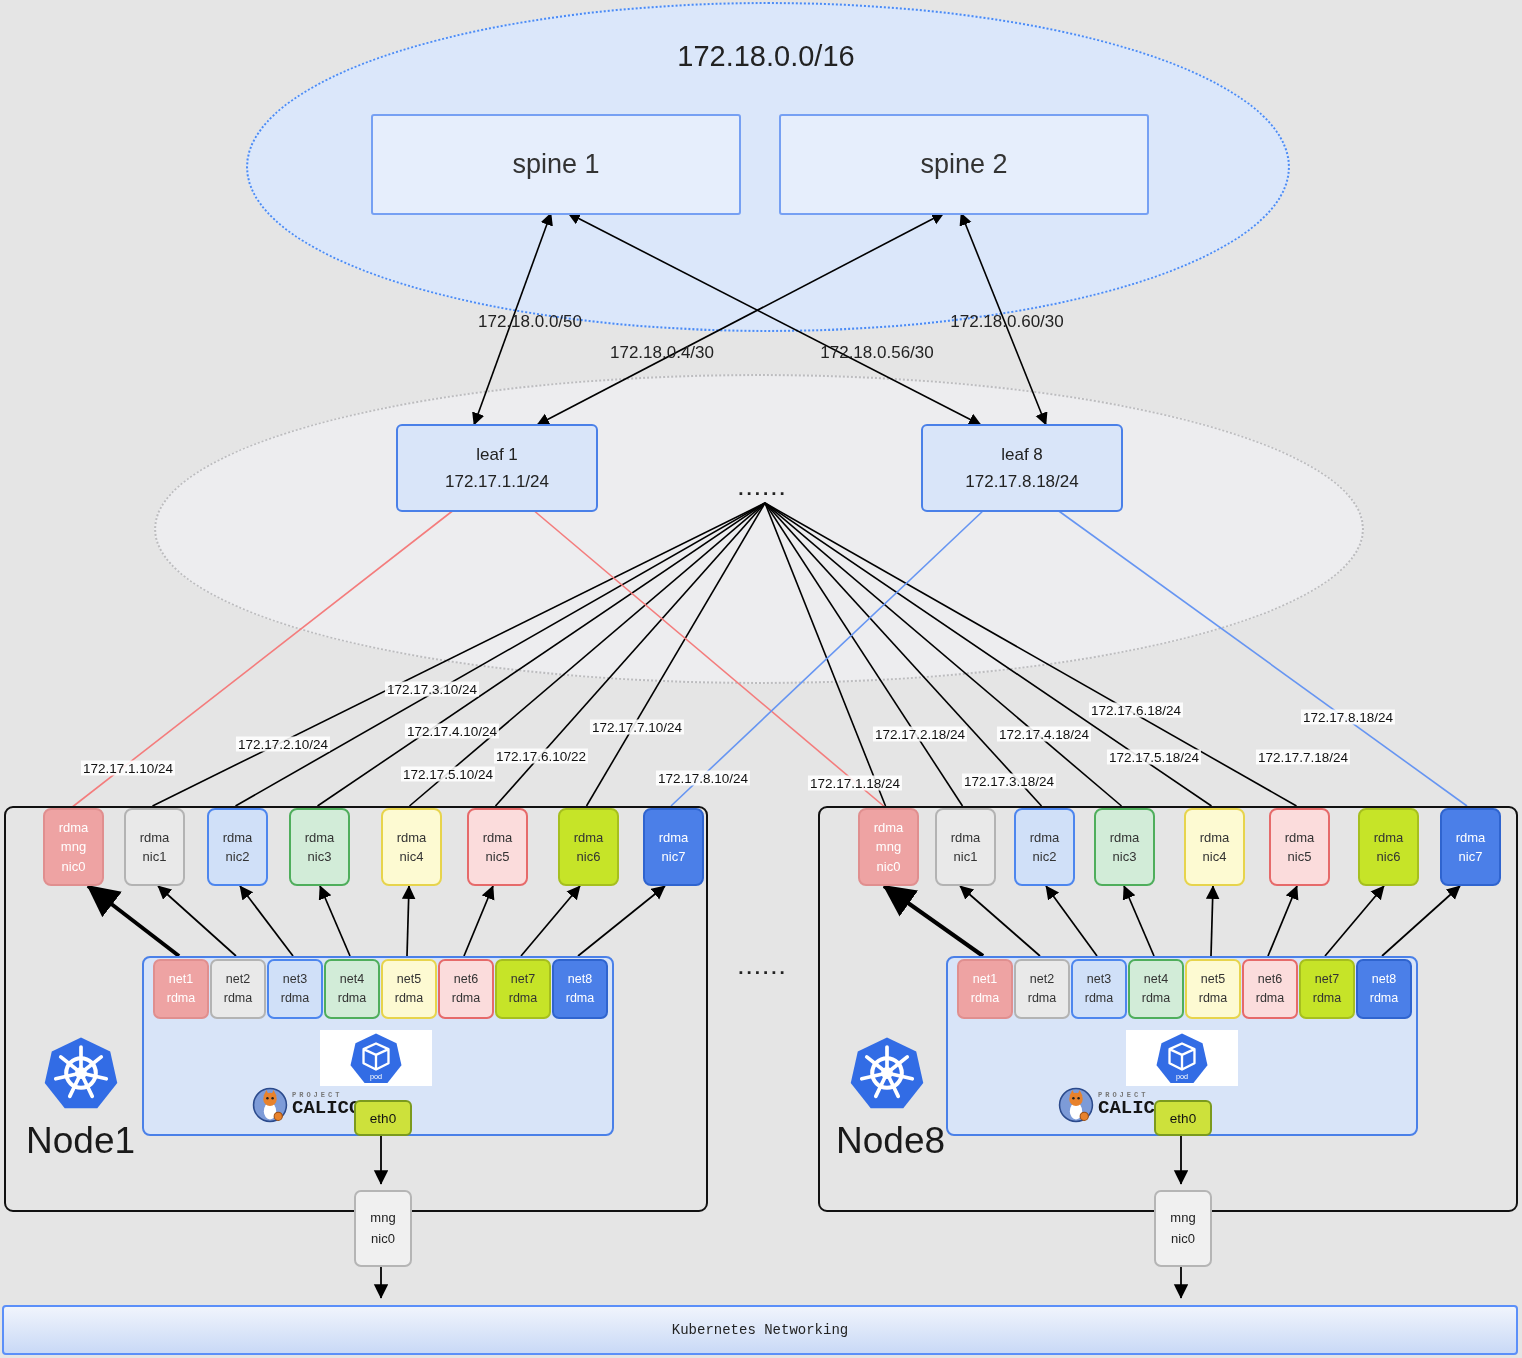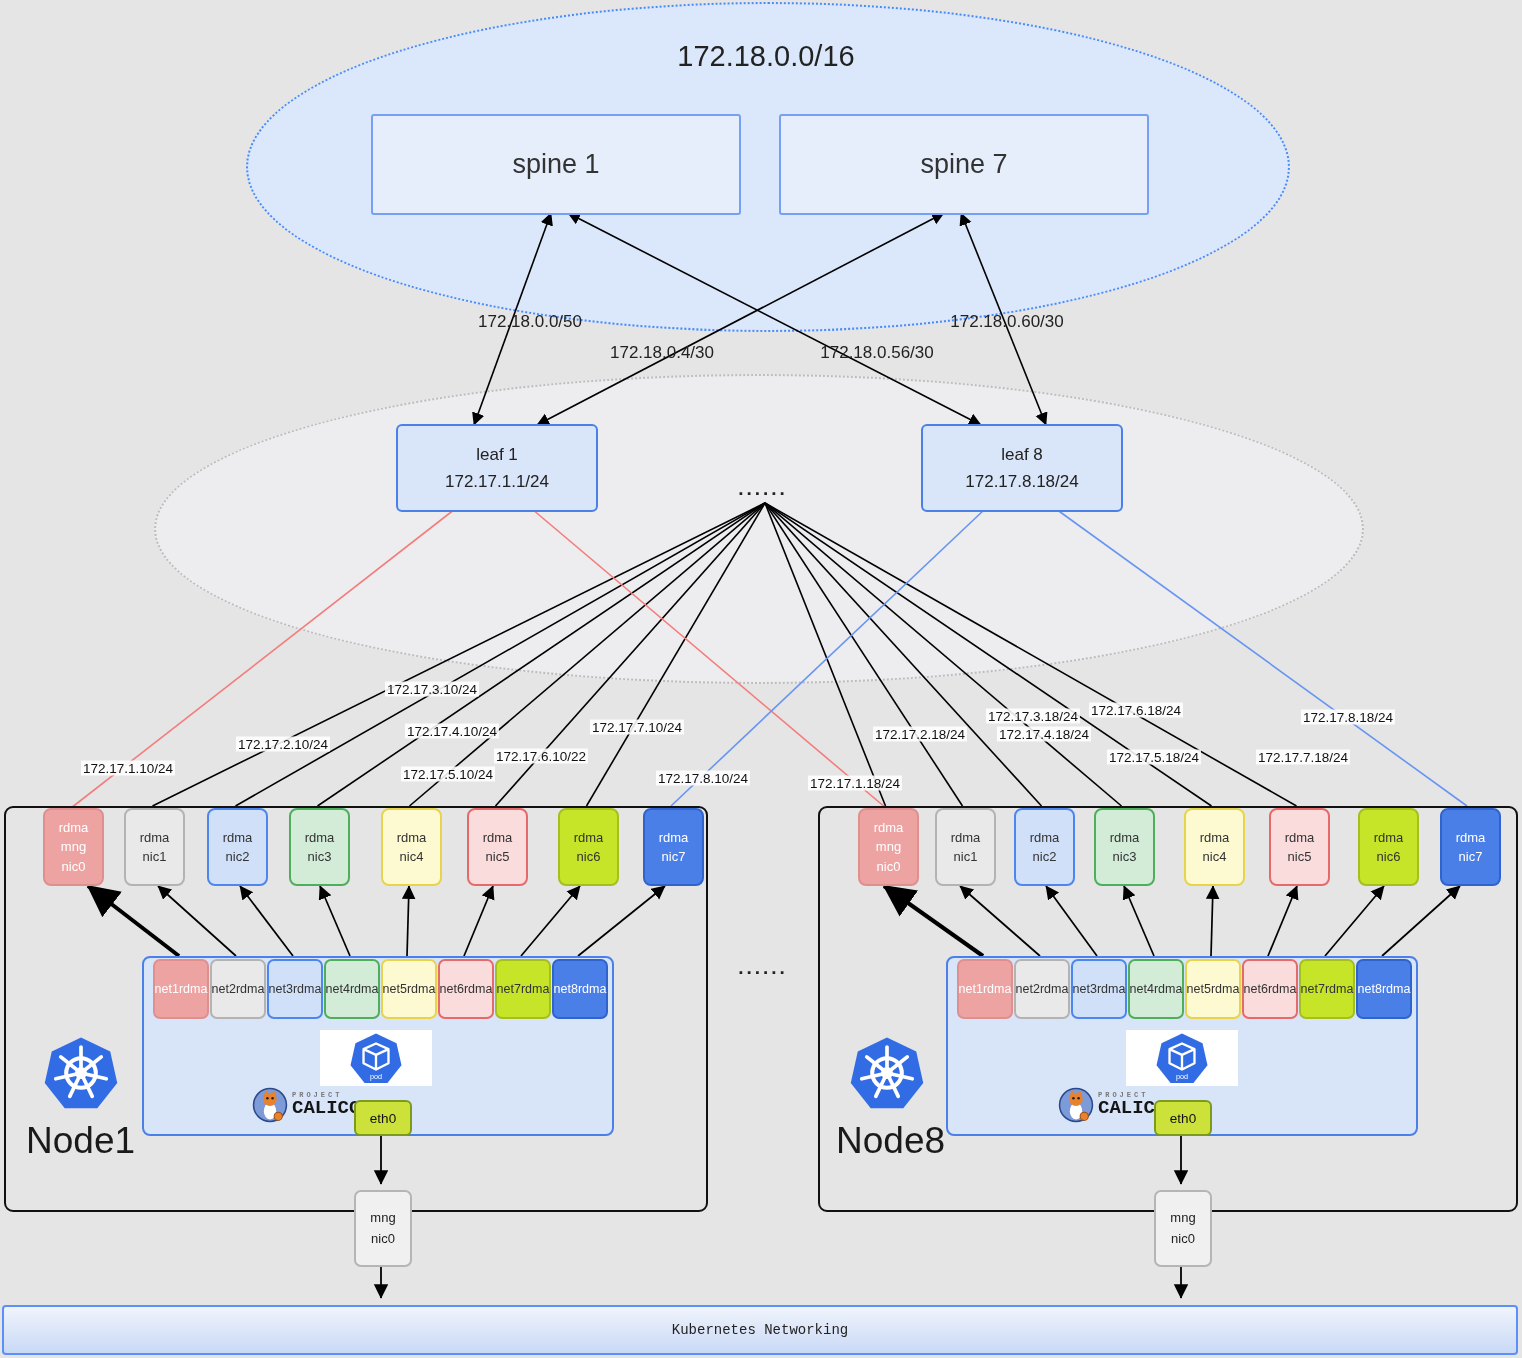--- a/index.html
+++ b/index.html
@@ -16,21 +16,21 @@
   .leaf-box{position:absolute;top:424px;width:198px;height:84px;background:#d9e5f9;border:2px solid #4a80e8;border-radius:6px;
             display:flex;flex-direction:column;align-items:center;justify-content:center;gap:7px;font-size:17px;color:#222;z-index:2;}
   #leaf-1{left:396px;align-items:center;} #leaf-8{left:921px;}
   .dots{position:absolute;transform:translate(-50%,-50%);font-size:19px;font-weight:bold;letter-spacing:3px;color:#222;z-index:2;}
   #lines{position:absolute;left:0;top:0;width:1522px;height:1358px;z-index:1;}
   .node-box{position:absolute;top:806px;height:402px;border:2px solid #111;border-radius:9px;background:transparent;z-index:1;}
   #node1-box{left:4px;width:700px;} #node8-box{left:818px;width:696px;}
   .nic{position:absolute;top:808px;width:57px;height:74px;border-radius:8px;border:2px solid;z-index:3;
        display:flex;flex-direction:column;align-items:center;justify-content:center;font-size:13px;line-height:1.5;}
   .net{position:absolute;top:959px;width:52px;height:56px;border-radius:7px;border:2px solid;z-index:3;
-       display:flex;flex-direction:row;align-items:center;justify-content:center;font-size:12.5px;line-height:1.5;}
+       display:flex;flex-direction:column;align-items:center;justify-content:center;font-size:12.5px;line-height:1.5;}
   .inner-box{position:absolute;top:956px;height:176px;width:468px;background:#d8e4f8;border:2px solid #4a80e8;border-radius:8px;z-index:2;}
   #node1-inner{left:142px;} #node8-inner{left:946px;}
   .pod-box{position:absolute;top:1030px;width:112px;height:56px;background:#fff;display:flex;align-items:center;justify-content:center;z-index:3;}
   #node1-pod{left:320px;} #node8-pod{left:1126px;}
   .calico{position:absolute;top:1086px;height:38px;display:flex;align-items:center;gap:4px;z-index:3;}
   #node1-calico{left:252px;} #node8-calico{left:1058px;}
   .calico-text{display:flex;flex-direction:column;line-height:1;}
   .calico-project{font-size:7px;letter-spacing:3px;color:#777;font-family:"Liberation Mono",monospace;font-weight:bold;}
   .calico-name{font-size:19px;font-weight:bold;color:#151515;font-family:"Liberation Mono",monospace;letter-spacing:0px;}
   .eth0{position:absolute;top:1100px;width:54px;height:32px;background:#cde13b;border:2px solid #7b9a1e;border-radius:6px;
@@ -53,21 +53,21 @@
 <body>
 
 <div id="canvas">
 
   <div class="ellipse" id="spine-ellipse"></div>
   <div id="subnet-title">172.18.0.0/16</div>
   <div class="spine-box" id="spine-1">
     <span>spine 1</span>
   </div>
   <div class="spine-box" id="spine-2">
-    <span>spine 7</span>
+    <span>spine 2</span>
   </div>
 
   <div class="uplink-label" style="left:530px;top:322px;">172.18.0.0/50</div>
   <div class="uplink-label" style="left:662px;top:353px;">172.18.0.4/30</div>
   <div class="uplink-label" style="left:877px;top:353px;">172.18.0.56/30</div>
   <div class="uplink-label" style="left:1007px;top:322px;">172.18.0.60/30</div>
 
   <div class="ellipse" id="leaf-ellipse"></div>
   <div class="leaf-box" id="leaf-1">
     <span>leaf 1</span>
@@ -328,21 +328,21 @@
         <span>rdma</span>
       </div>
       <div class="net" style="left: 1356px; background: rgb(75, 127, 232); border-color: rgb(47, 100, 207); color: rgb(255, 255, 255);">
         <span>net8</span>
         <span>rdma</span>
       </div>
     </div>
   <div id="node8-links">
       <div class="link-label" style="left: 855px; top: 783px;">172.17.1.18/24</div>
       <div class="link-label" style="left: 920px; top: 734px;">172.17.2.18/24</div>
-      <div class="link-label" style="left: 1009px; top: 716px; margin-left: 24px;">172.17.3.18/24</div>
+      <div class="link-label" style="left: 1009px; top: 781px;">172.17.3.18/24</div>
       <div class="link-label" style="left: 1044px; top: 734px;">172.17.4.18/24</div>
       <div class="link-label" style="left: 1154px; top: 757px;">172.17.5.18/24</div>
       <div class="link-label" style="left: 1136px; top: 710px;">172.17.6.18/24</div>
       <div class="link-label" style="left: 1303px; top: 757px;">172.17.7.18/24</div>
       <div class="link-label" style="left: 1348px; top: 717px;">172.17.8.18/24</div>
     </div>
   <div class="pod-box" id="node8-pod">
     <svg width="52" height="52" viewBox="0 0 100 100">
       <polygon points="50,3 89.5,21.5 99,64 72,98 28,98 1,64 10.5,21.5" fill="#326ce5"></polygon>
       <path d="M50,22 L74,33 L50,44 L26,33 Z M26,33 L26,60 L50,72 L50,44 M74,33 L74,60 L50,72" fill="none" stroke="#fff" stroke-width="4.5" stroke-linejoin="round"></path>

